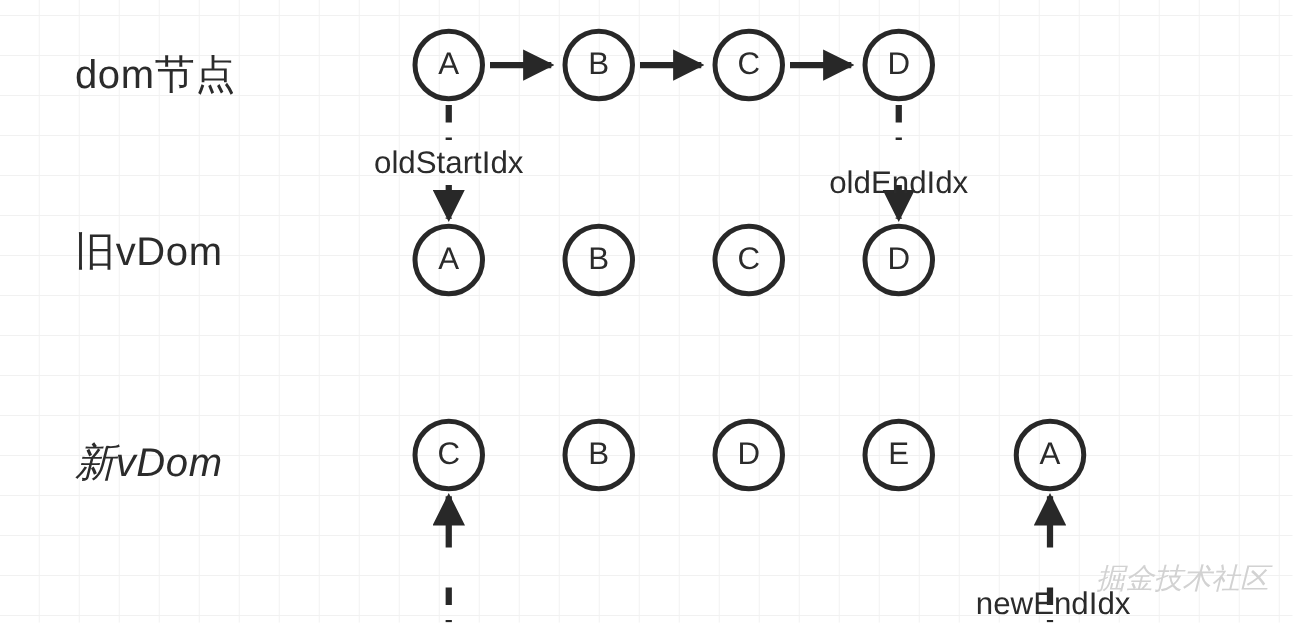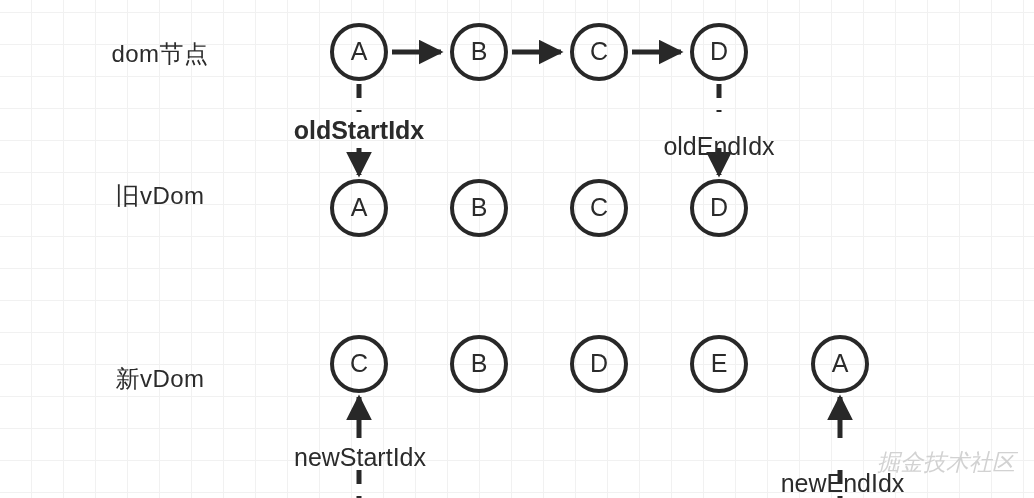--- a/index.html
+++ b/index.html
@@ -20,25 +20,25 @@
     background-color: #ffffff;
     background-image:
       linear-gradient(to right, #f1f1f1 1px, transparent 1px),
       linear-gradient(to bottom, #f1f1f1 1px, transparent 1px);
     background-size: 32px 32px;
     background-position: -1px 12px;
     overflow: hidden;
   }
   .row-label {
     position: absolute;
-    font-size: 24px;
+    font-size: 32px;
     color: #2b2b2b;
     letter-spacing: 0.5px;
     white-space: nowrap;
-    text-align: center;
+    text-align: left;
   }
   .node {
     position: absolute;
     width: 58px;
     height: 58px;
     border: 4px solid #282828;
     border-radius: 50%;
     background: transparent;
     box-sizing: border-box;
     display: flex;
@@ -78,21 +78,21 @@
 </style>
 </head>
 <body>
 
 <div id="canvas">
 
   <div class="row-label" style="left:60px; top:38px; width:200px;">dom节点</div>
 
   <div class="row-label" style="left:60px; top:180px; width:200px;">旧vDom</div>
 
-  <div class="row-label" style="left:60px; top:363px; width:200px;">新vDom</div>
+  <div class="row-label" style="left:60px; top:349px; width:200px;font-style:italic;">新vDom</div>
 
   <svg class="overlay" viewBox="0 0 1034 498" xmlns="http://www.w3.org/2000/svg">
     <defs>
       <marker id="arrowRight" viewBox="0 0 10 10" refX="9" refY="5" markerWidth="5" markerHeight="5" orient="auto-start-reverse">
         <path d="M 0 0 L 10 5 L 0 10 z" fill="#282828"></path>
       </marker>
       <marker id="arrowDown" viewBox="0 0 10 10" refX="9" refY="5" markerWidth="5.2" markerHeight="5.2" orient="auto-start-reverse">
         <path d="M 0 0 L 10 5 L 0 10 z" fill="#282828"></path>
       </marker>
       <marker id="arrowUp" viewBox="0 0 10 10" refX="9" refY="5" markerWidth="5.2" markerHeight="5.2" orient="auto-start-reverse">
@@ -133,21 +133,21 @@
   <div class="node" style="left:450px; top:23px;">
     <span>B</span>
   </div>
   <div class="node" style="left:570px; top:23px;">
     <span>C</span>
   </div>
   <div class="node" style="left:690px; top:23px;">
     <span>D</span>
   </div>
 
-  <div class="ptr-label" style="left:259px; top:116px; width:200px;font-weight:bold;">oldStartIdx</div>
+  <div class="ptr-label" style="left:259px; top:116px; width:200px;">oldStartIdx</div>
 
   <div class="ptr-label" style="left:629px; top:132px; width:180px;">oldEndIdx</div>
 
   <div class="node" style="left:330px; top:179px;">
     <span>A</span>
   </div>
   <div class="node" style="left:450px; top:179px;">
     <span>B</span>
   </div>
   <div class="node" style="left:570px; top:179px;">
@@ -166,19 +166,18 @@
   <div class="node" style="left:570px; top:335px;">
     <span>D</span>
   </div>
   <div class="node" style="left:690px; top:335px;">
     <span>E</span>
   </div>
   <div class="node" style="left:811px; top:335px;">
     <span>A</span>
   </div>
 
-  <div class="ptr-label" style="left:255px; top:443px; width:210px;">newStartIdx</div>
 
   <div class="ptr-label" style="left:745px; top:469px; width:195px;">newEndIdx</div>
 
   <div class="watermark" style="left:877px; top:447px;font-style:italic;">掘金技术社区</div>
 
 </div>
 
 </body></html>

